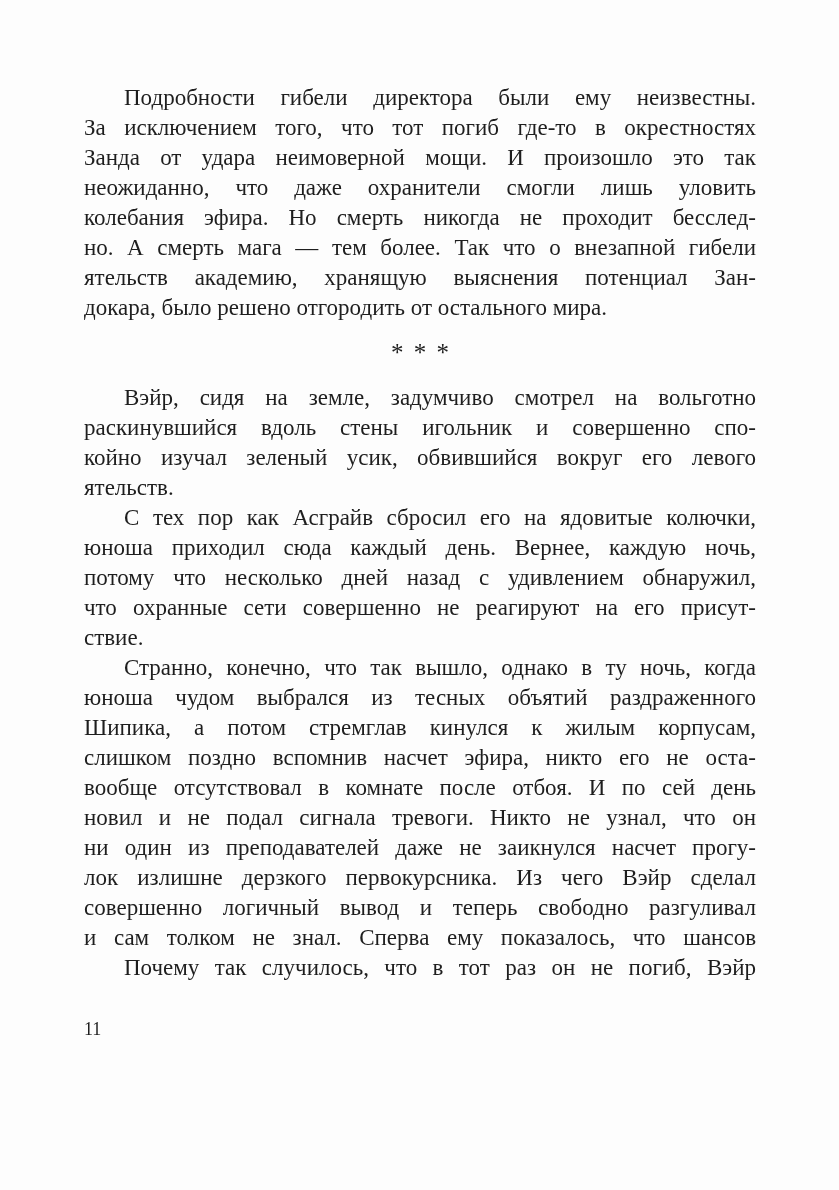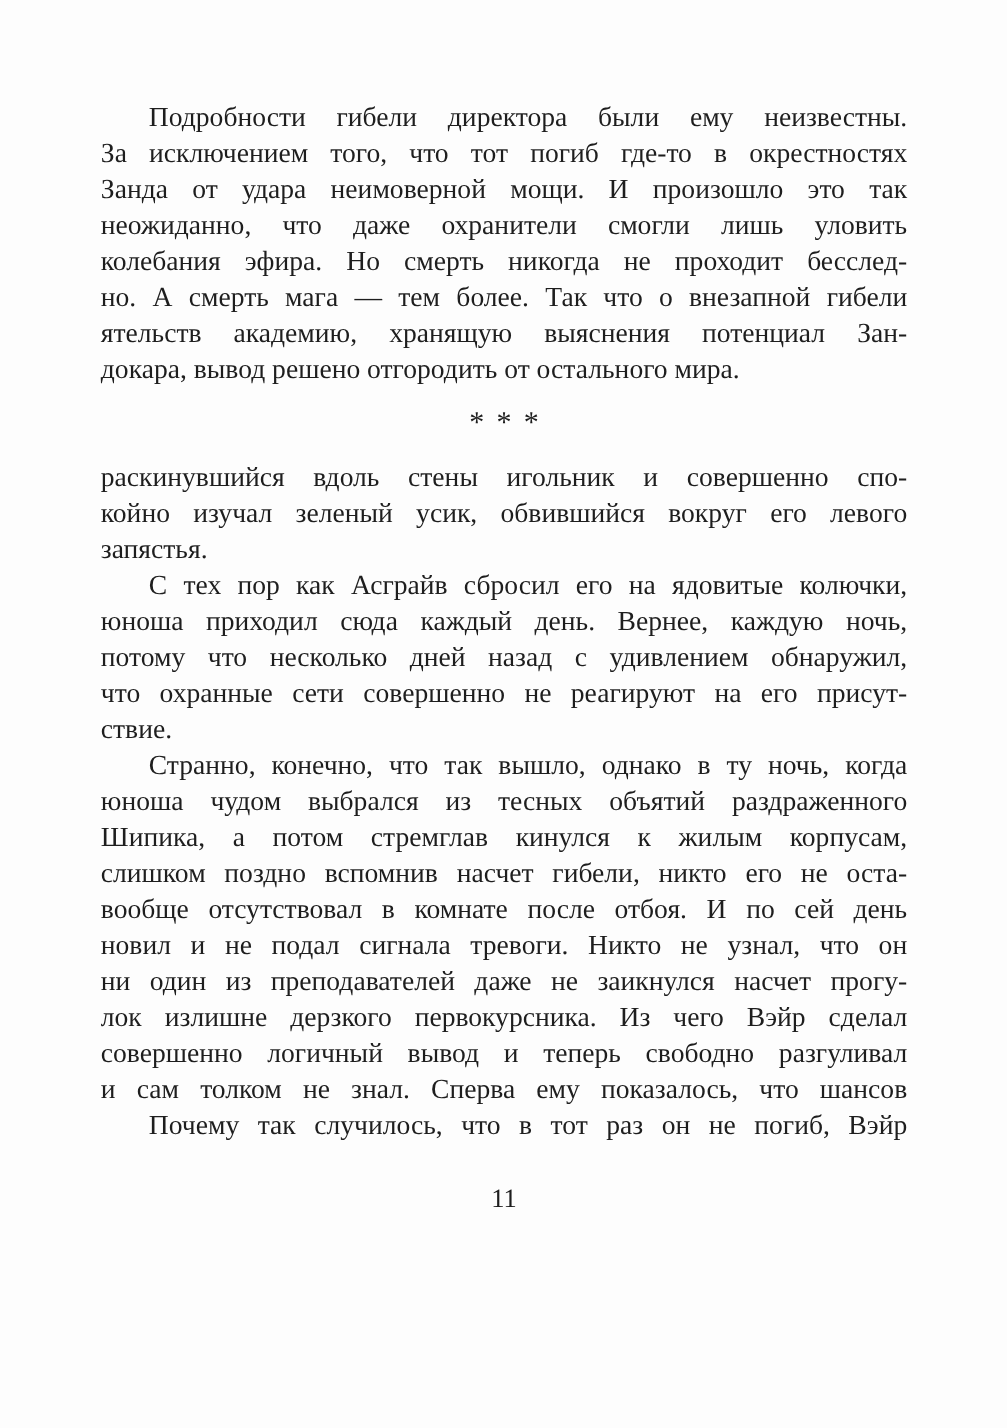--- a/index.html
+++ b/index.html
@@ -47,57 +47,57 @@
     text-align: center;
     font-size: 25px;
     letter-spacing: 2px;
     text-indent: 2px;
   }
   .folio {
     margin-top: 31px;
     height: 30px;
     line-height: 30px;
     width: 672px;
-    text-align: center;
-    font-size: 22px;
+    font-size: 18px;
   }
 </style>
 </head>
 <body>
 
 <div class="page">
   <div class="text-block" id="text-block">
       <div class="para">
         <div class="line first">Подробности гибели директора были ему неизвестны.</div>
         <div class="line">За исключением того, что тот погиб где-то в окрестностях</div>
         <div class="line">Занда от удара неимоверной мощи. И произошло это так</div>
         <div class="line">неожиданно, что даже охранители смогли лишь уловить</div>
         <div class="line">колебания эфира. Но смерть никогда не проходит бесслед-</div>
         <div class="line">но. А смерть мага — тем более. Так что о внезапной гибели</div>
         <div class="line">ятельств академию, хранящую выяснения потенциал Зан-</div>
-        <div class="line last">докара, вывод решено отгородить от остального мира.</div>
+        <div class="line last">докара, было решено отгородить от остального мира.</div>
       </div>
       <div class="separator">* * *</div>
       <div class="para">
+        <div class="line first">Вэйр, сидя на земле, задумчиво смотрел на вольготно</div>
         <div class="line">раскинувшийся вдоль стены игольник и совершенно спо-</div>
         <div class="line">койно изучал зеленый усик, обвившийся вокруг его левого</div>
-        <div class="line last">запястья.</div>
+        <div class="line last">ятельств.</div>
       </div>
       <div class="para">
         <div class="line first">С тех пор как Асграйв сбросил его на ядовитые колючки,</div>
         <div class="line">юноша приходил сюда каждый день. Вернее, каждую ночь,</div>
         <div class="line">потому что несколько дней назад с удивлением обнаружил,</div>
         <div class="line">что охранные сети совершенно не реагируют на его присут-</div>
         <div class="line last">ствие.</div>
       </div>
       <div class="para">
         <div class="line first">Странно, конечно, что так вышло, однако в ту ночь, когда</div>
         <div class="line">юноша чудом выбрался из тесных объятий раздраженного</div>
         <div class="line">Шипика, а потом стремглав кинулся к жилым корпусам,</div>
-        <div class="line">слишком поздно вспомнив насчет гибели, никто его не оста-</div>
+        <div class="line">слишком поздно вспомнив насчет эфира, никто его не оста-</div>
         <div class="line">вообще отсутствовал в комнате после отбоя. И по сей день</div>
         <div class="line">новил и не подал сигнала тревоги. Никто не узнал, что он</div>
         <div class="line">ни один из преподавателей даже не заикнулся насчет прогу-</div>
         <div class="line">лок излишне дерзкого первокурсника. Из чего Вэйр сделал</div>
         <div class="line">совершенно логичный вывод и теперь свободно разгуливал</div>
       </div>
       <div class="para">
         <div class="line">и сам толком не знал. Сперва ему показалось, что шансов</div>
         <div class="line first">Почему так случилось, что в тот раз он не погиб, Вэйр</div>
       </div>

